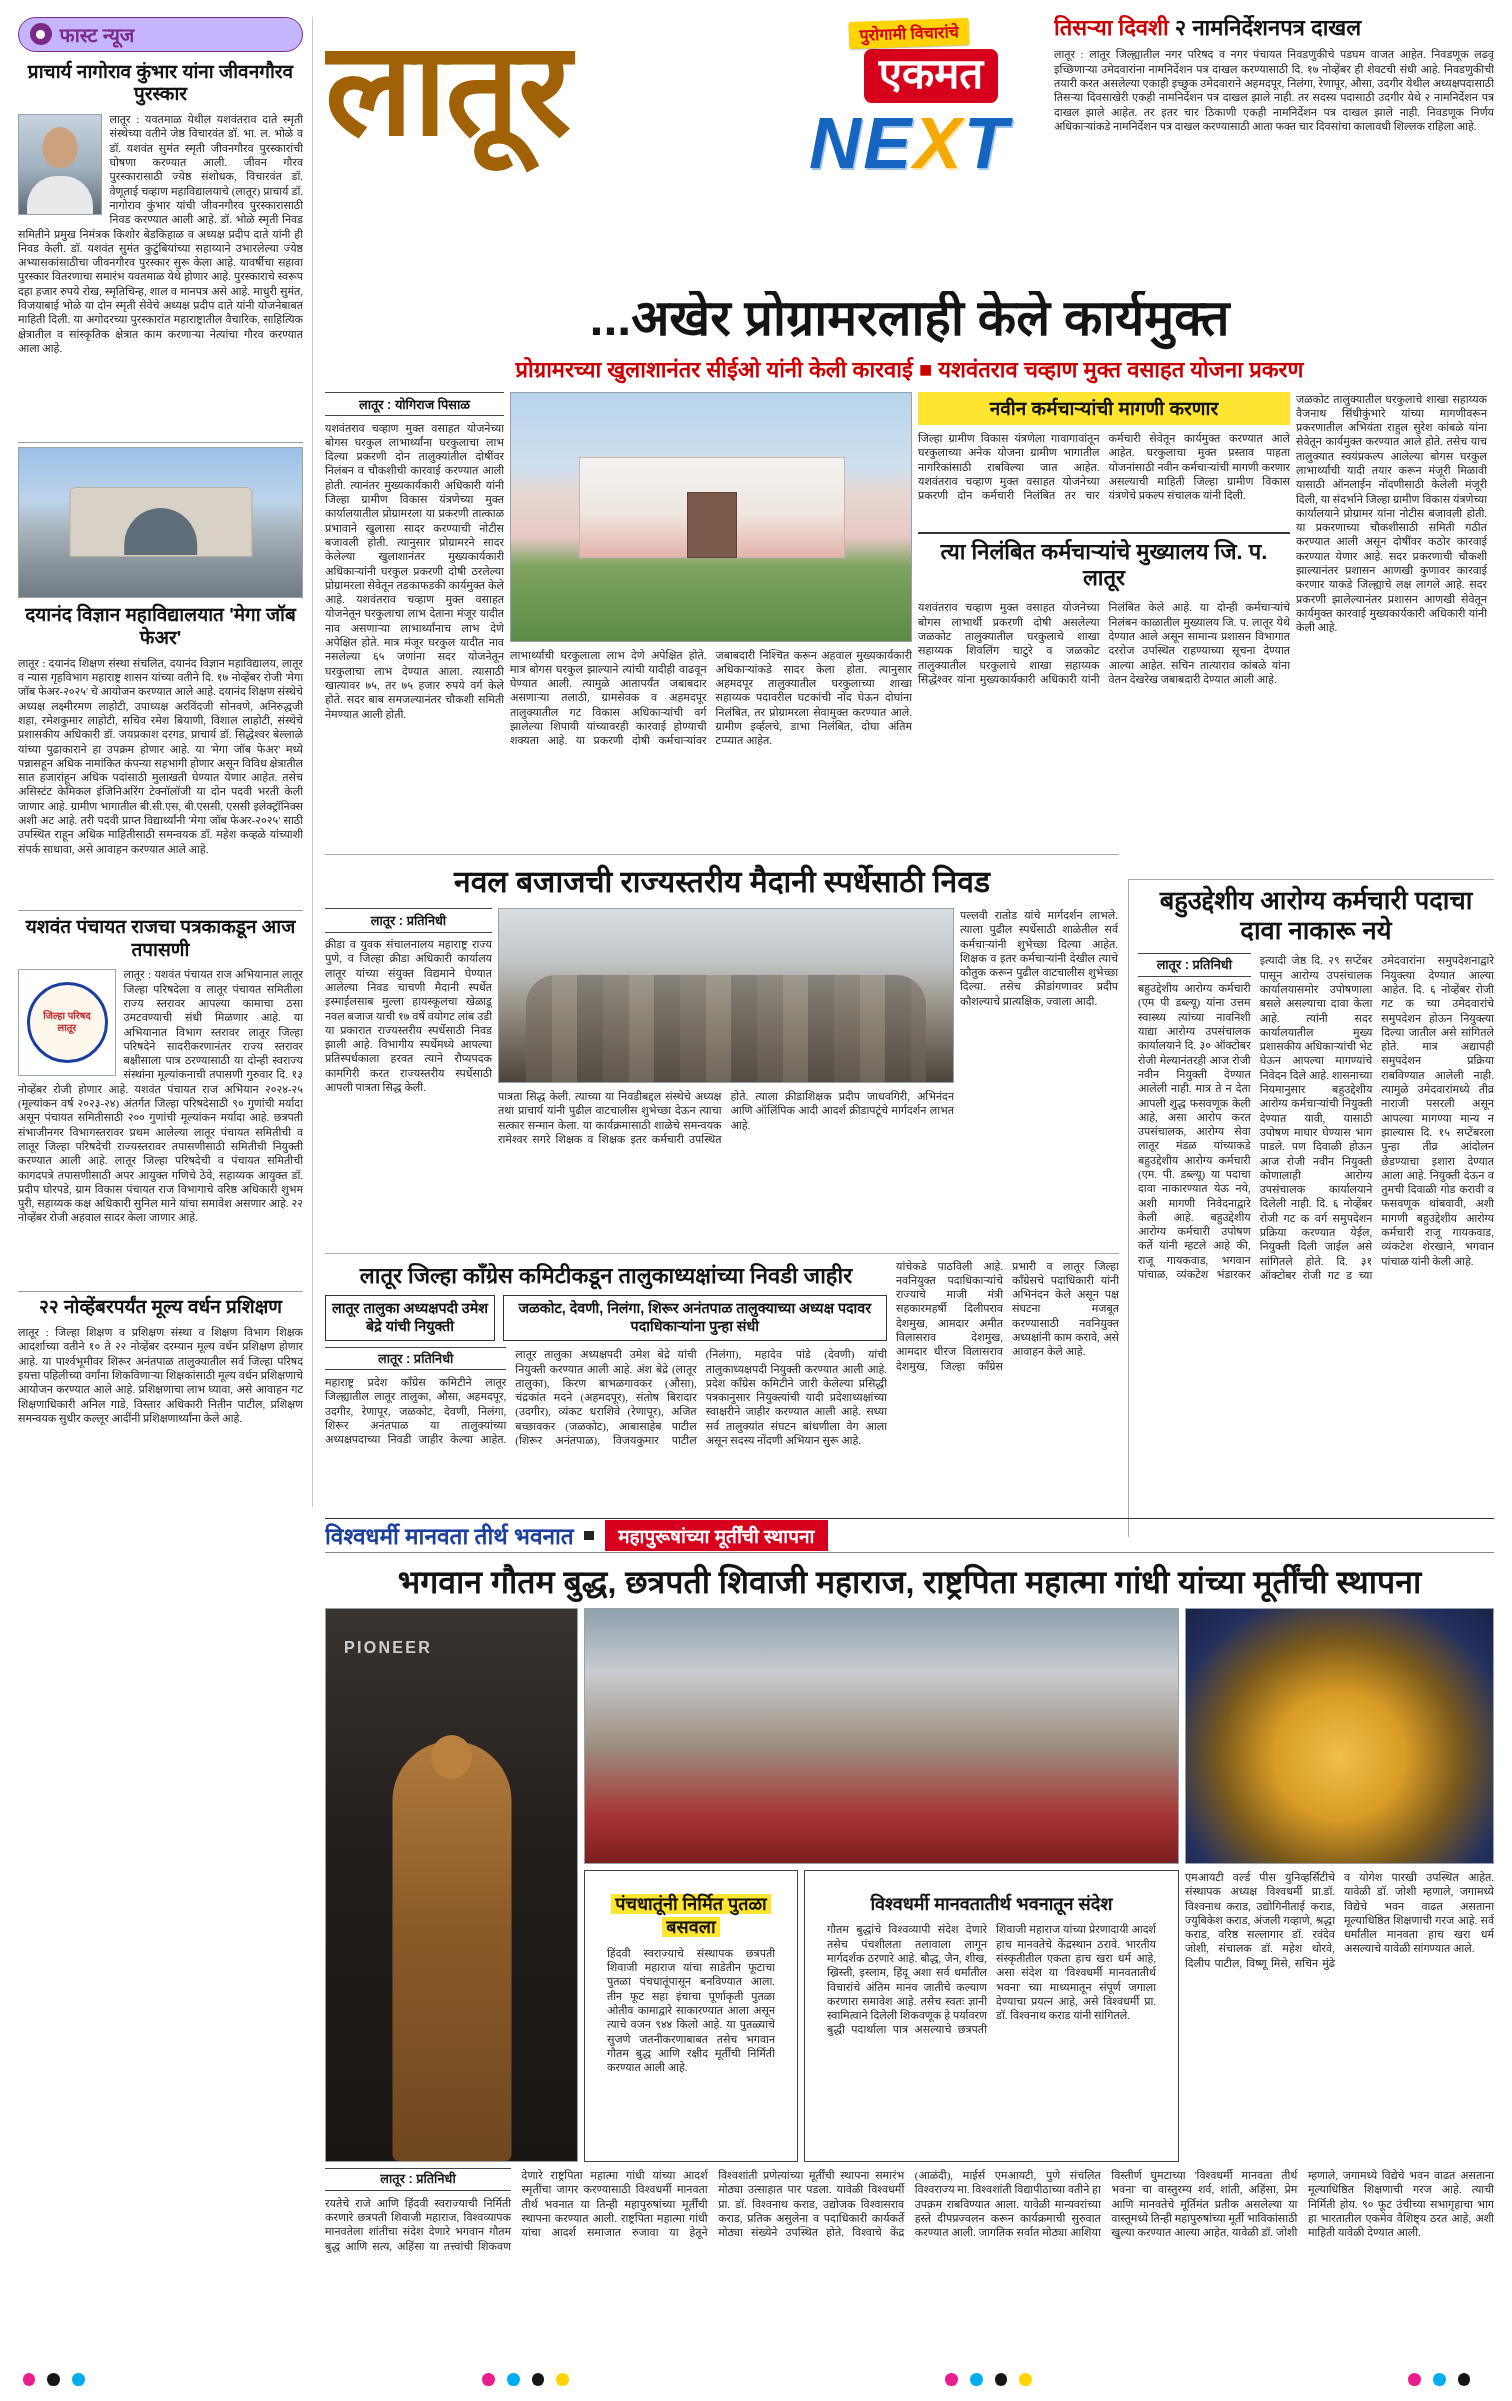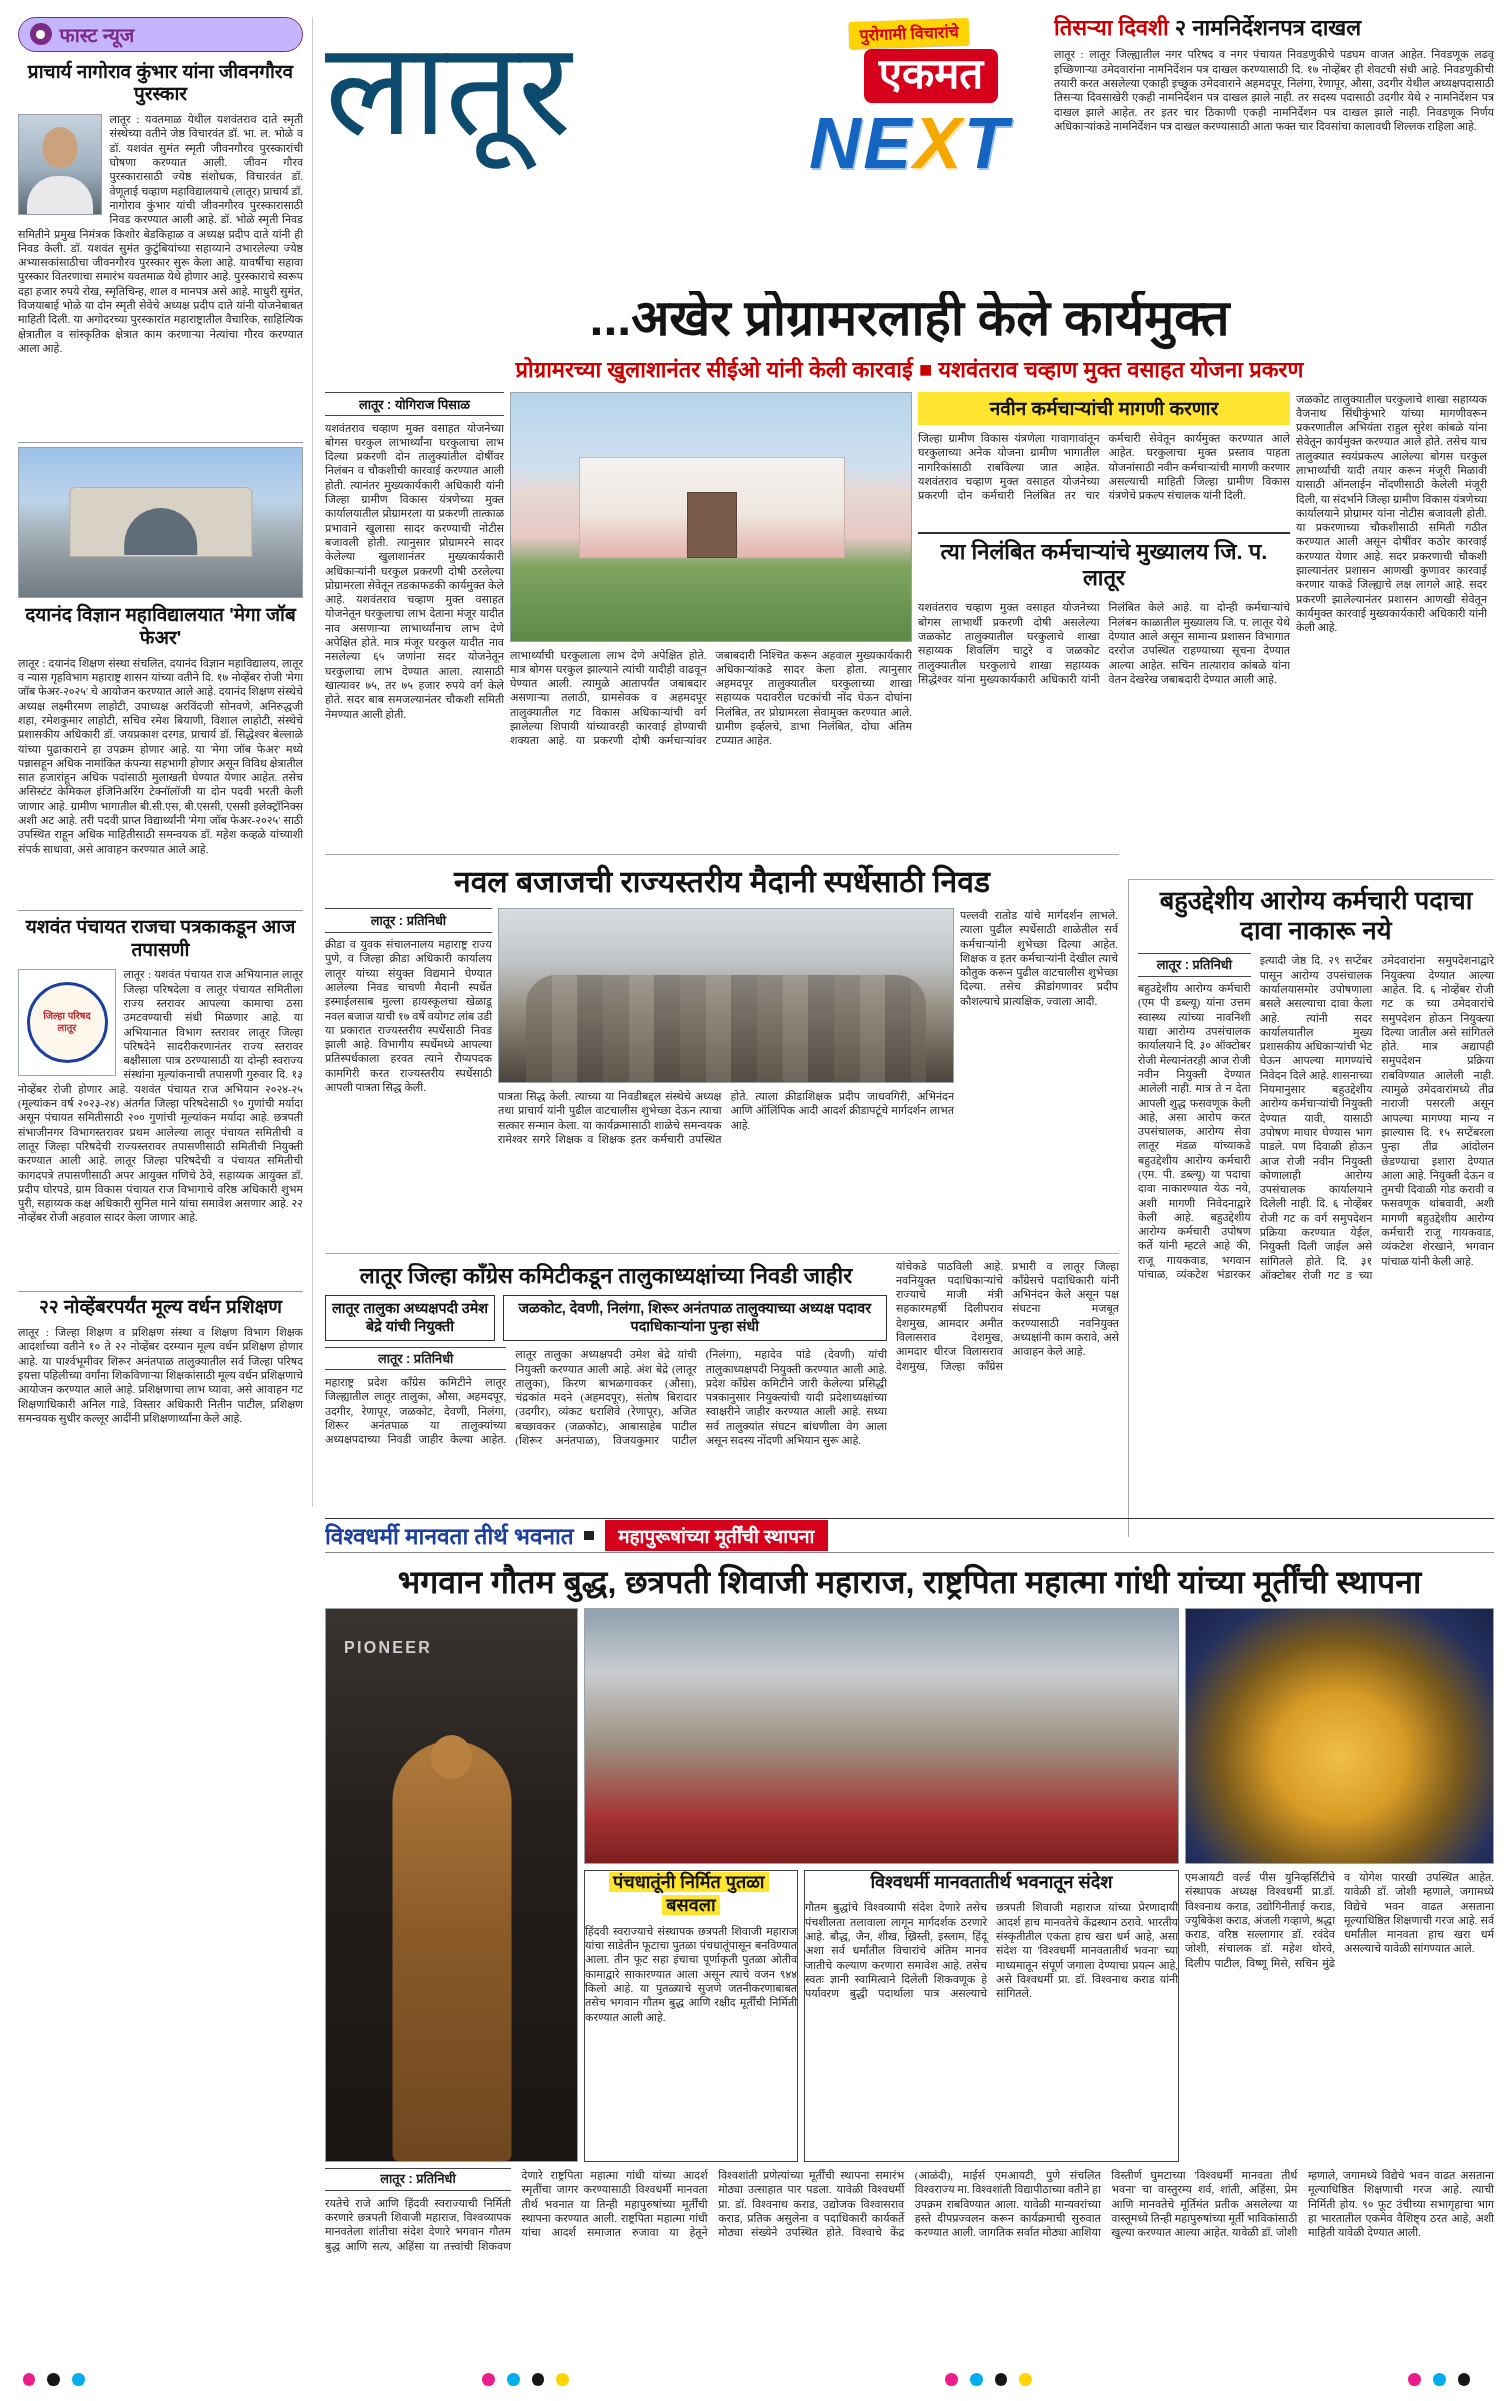--- a/index.html
+++ b/index.html
@@ -45,22 +45,22 @@
   .ph-college::after { content:""; position:absolute; left:50%; top:40%; transform:translateX(-50%);
                 width:26%; height:32%; background:#5f6d79; border-radius:45px 45px 0 0; }
   .zp-logo { float:left; width:98px; height:107px; margin:1.5px 7.5px 3px 0; border:0.8px solid #9aa;
              display:flex; align-items:center; justify-content:center; text-align:center; }
   .zp-seal { width:81px; height:81px; border-radius:50%; border:3.8px solid #1a3f9e; background:#fdf7ec;
              display:flex; align-items:center; justify-content:center; padding:6px;
              color:#c0262c; font-weight:bold; font-size:9.8px; line-height:1.25; font-family:"Liberation Sans",sans-serif; }
 
   
   .masthead { left:325px; top:12px; width:717px; height:230px; overflow:hidden; }
-  .city { font-family:"Liberation Sans",sans-serif; font-weight:400; font-size:130px; line-height:1.0;
-          letter-spacing:-1.5px; color:#0c4a6e; position:absolute; left:0; top:12px; }
+  .city { font-family:"Liberation Sans",sans-serif; font-weight:700; font-size:130px; line-height:1.0;
+          letter-spacing:-1.5px; color:#a16207; position:absolute; left:0; top:12px; }
   .brand-stack { position:absolute; right:4.5px; top:7.5px; width:256px; text-align:center; }
   .ribbon { display:inline-block; background:#ffd400; color:#d6001c; font-family:"Liberation Sans",sans-serif;
             font-weight:bold; font-size:16px; padding:2.3px 10.5px; transform:rotate(-2deg); border-radius:2.3px;
             box-shadow:0 0.8px 1.5px rgba(0,0,0,.3); }
   .brand { display:inline-block; background:#d6001c; color:#fff; font-family:"Liberation Sans",sans-serif;
            font-weight:900; font-size:42px; line-height:1.1; padding:1.5px 15px 6px; border-radius:7.5px; margin-top:3px;margin-left:43px; }
   .next { font-family:"Liberation Sans",sans-serif; font-weight:900; font-style:italic; font-size:72px;
           line-height:1; letter-spacing:2.3px; margin-top:4.5px; }
   .nx-blue { color:#1565c0; text-shadow:1.5px 1.5px 0 #9cc3e8; }
   .nx-gold { color:#f5a800; text-shadow:1.5px 1.5px 0 #ffe2a0; }
@@ -137,21 +137,21 @@
   .ph-gandhi { grid-row:1/3; background:linear-gradient(180deg,#3a3430 0%,#241f1c 40%,#191512 100%); }
   .pioneer-sign { position:absolute; top:30px; left:18px; color:#e0e0e0; font-family:"Liberation Sans",sans-serif;
                   font-weight:bold; font-size:16px; letter-spacing:2.3px; opacity:.9; }
   .statue-sil { position:absolute; bottom:0; left:50%; transform:translateX(-50%); width:119px; height:76%;
                 background:linear-gradient(180deg,#b07a3c 0%,#8a5a28 45%,#6e4720 100%); border-radius:60px 60px 6px 6px; }
   .statue-sil::before { content:""; position:absolute; top:-6px; left:50%; transform:translateX(-50%);
                 width:41px; height:44px; border-radius:50%; background:#b8813f; }
   .ph-unveil { background:linear-gradient(180deg,#8fa0ae 0%,#c9ccd0 25%,#9b8c7c 55%,#a63232 82%,#7c1f1f 100%); }
   .ph-buddha { background:radial-gradient(ellipse at 50% 58%, #f0c04a 0%, #d99c26 30%, #7a5a1c 55%, #23305e 80%, #1a2348 100%); }
   .row2-mid { display:grid; grid-template-columns:214px 375px; gap:6px; }
-  .note-box { border:1.1px solid #444; padding:0; overflow:hidden; }
+  .note-box { border:1.1px solid #444; padding:22px; overflow:hidden; }
   .note-title { font-family:"Liberation Sans",sans-serif; font-weight:bold; font-size:18px; line-height:1.3;
                 text-align:center; margin-bottom:6px; }
   .note-title .hl { background:#ffe430; padding:0 4.5px; box-decoration-break:clone; }
   .statues-bottom { margin-top:6px; height:179px; overflow:hidden; }
 
   
   .regdots { position:absolute; bottom:15px; display:flex; gap:12px; }
   .dot { width:12.8px; height:12.8px; border-radius:50%; }
   .d-m { background:#e91e8c; } .d-c { background:#00aeef; } .d-k { background:#161616; } .d-y { background:#ffd400; }
 </style>

